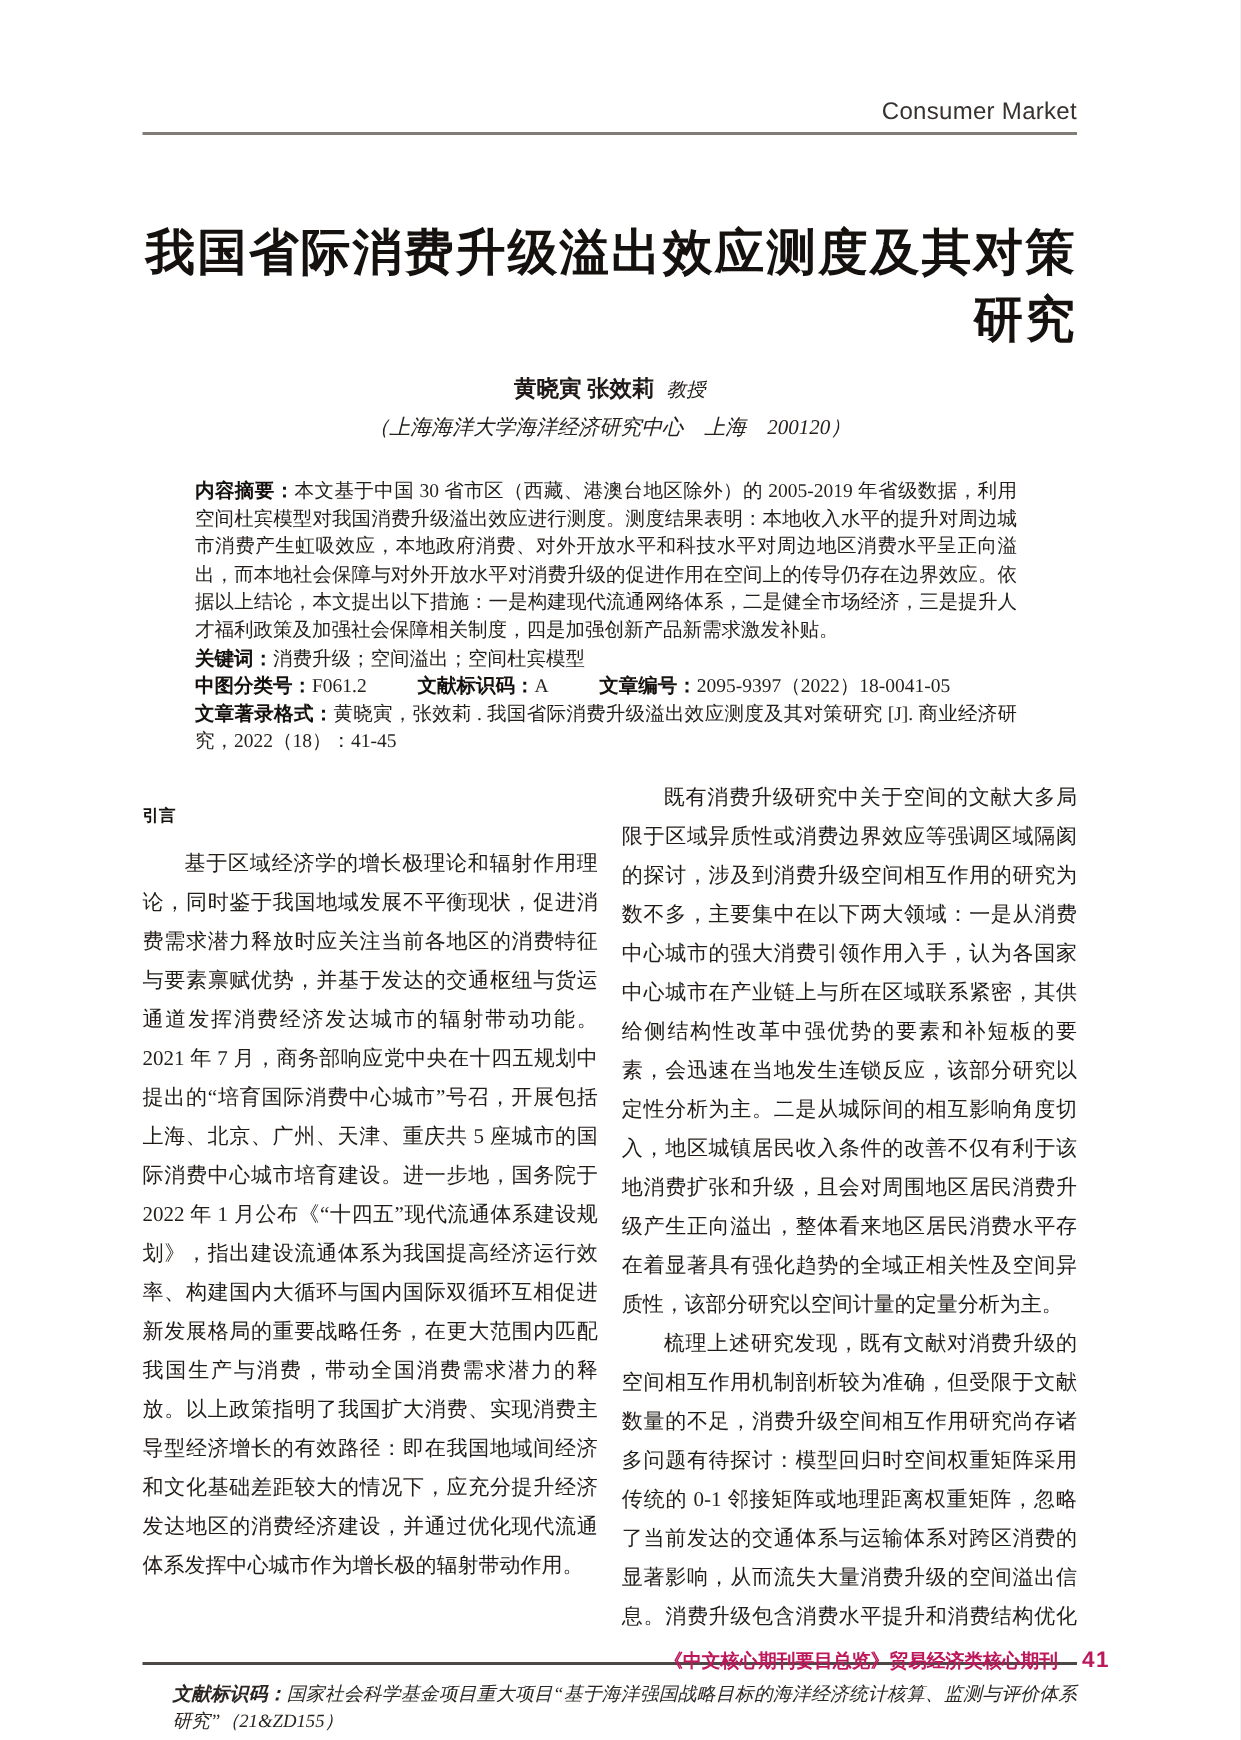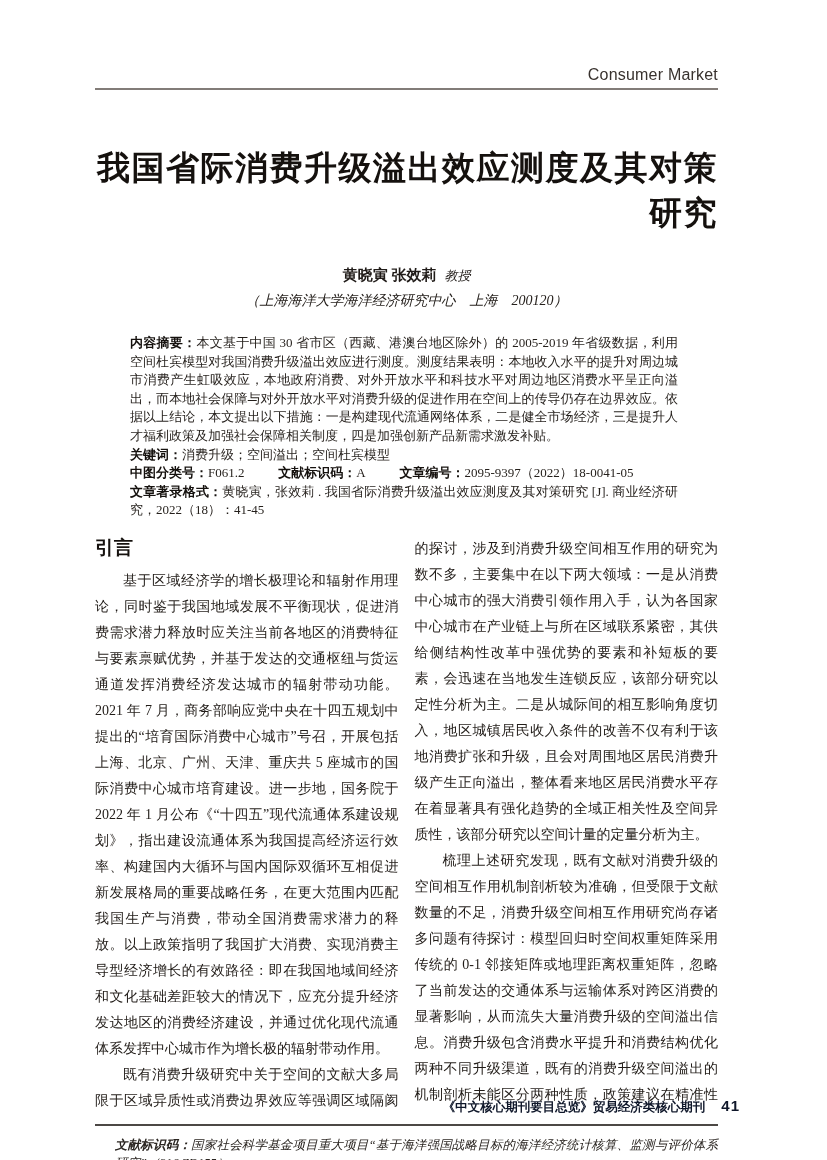--- a/index.html
+++ b/index.html
@@ -15,55 +15,55 @@
     font-family:"Liberation Sans", sans-serif;
     font-size:16px; letter-spacing:0.2px; color:#38322e;
     padding-bottom:4px; border-bottom:2.5px solid #827c78;
   }
   
   .title {
     font-family:"Liberation Sans", sans-serif; font-weight:bold;
     font-size:33px; letter-spacing:1.5px; text-align:right;
     color:#15110e; margin:56px 0 0 0;
   }
-  .authors { text-align:center; margin-top:30px; font-size:15px; font-weight:bold; color:#201b18; }
+  .authors { text-align:center; margin-top:14px; font-size:15px; font-weight:bold; color:#201b18; }
   .authors .suffix { font-weight:normal; font-style:italic; font-size:13px; margin-left:8px; }
   .affiliation { text-align:center; font-style:italic; font-size:14px; margin-top:7px; color:#26211d; }
   
   .meta { margin:24px 40px 0 35px; font-size:13px; line-height:18.6px; color:#231e1a; }
   .meta p { margin:0; text-align:justify; }
   .meta .lbl {
     font-family:"Liberation Sans", sans-serif; font-weight:bold; font-style:normal; color:#15110e;
   }
   .kai { }
   .class-line .pair { margin-right:2.6em; }
   .class-line .pair:last-child { margin-right:0; }
   
   .body-cols {
     margin-top:16px; height:582px; overflow:hidden;
     column-count:2; column-gap:16px; column-fill:auto;
     font-size:14px; line-height:26px; text-align:justify; color:#211c18;
   }
   .body-cols h2 {
     font-family:"Liberation Sans", sans-serif; font-weight:bold;
-    font-size:19px; color:#15110e; margin:0 0 8px 0; line-height:24px;
+    font-size:11px; color:#15110e; margin:12px 0 8px 0; line-height:24px;
   }
   .body-cols p { margin:0; text-indent:2em; }
   
   .footnote { border-top:2px solid #4c4845; margin-top:6px; padding-top:10px; }
   .footnote p {
     margin:0; padding:0 0 0 20px; font-size:12.5px; line-height:18px;
     font-style:italic; color:#2a2521; text-align:justify;
   }
   .footnote .lbl { font-family:"Liberation Serif", serif; font-weight:bold; }
   
   .footer {
     position:absolute; right:87px; bottom:44px; text-align:right;
     font-family:"Liberation Sans", sans-serif; font-weight:bold;
-    font-size:12.5px; color:#0f172a;
+    font-size:12.5px; color:#be185d;
   }
   .footer .pagenum { font-size:15px; margin-left:16px; letter-spacing:1px; }
 </style>
 </head>
 <body>
 
 <div class="page">
 
   <div class="header-row">
     <span>Consumer Market</span>

